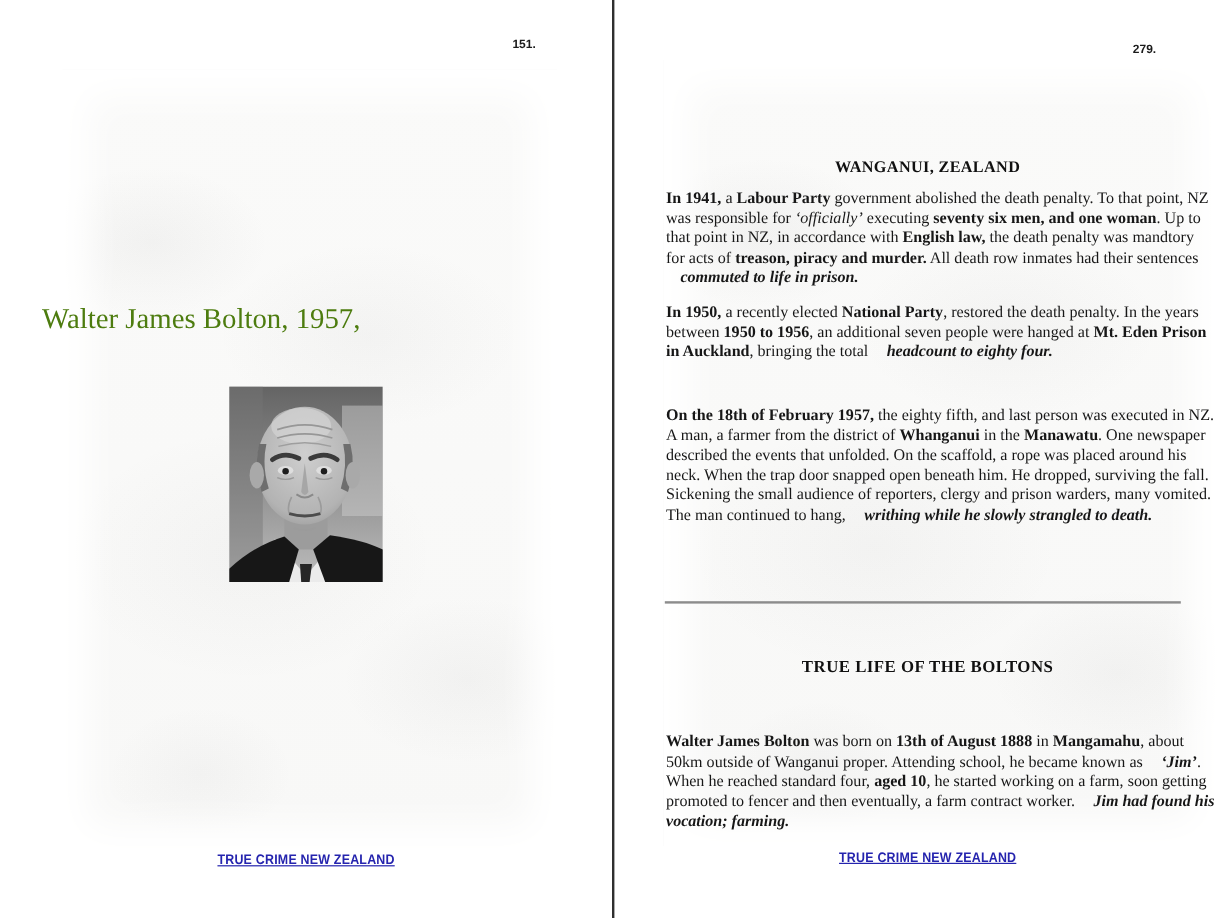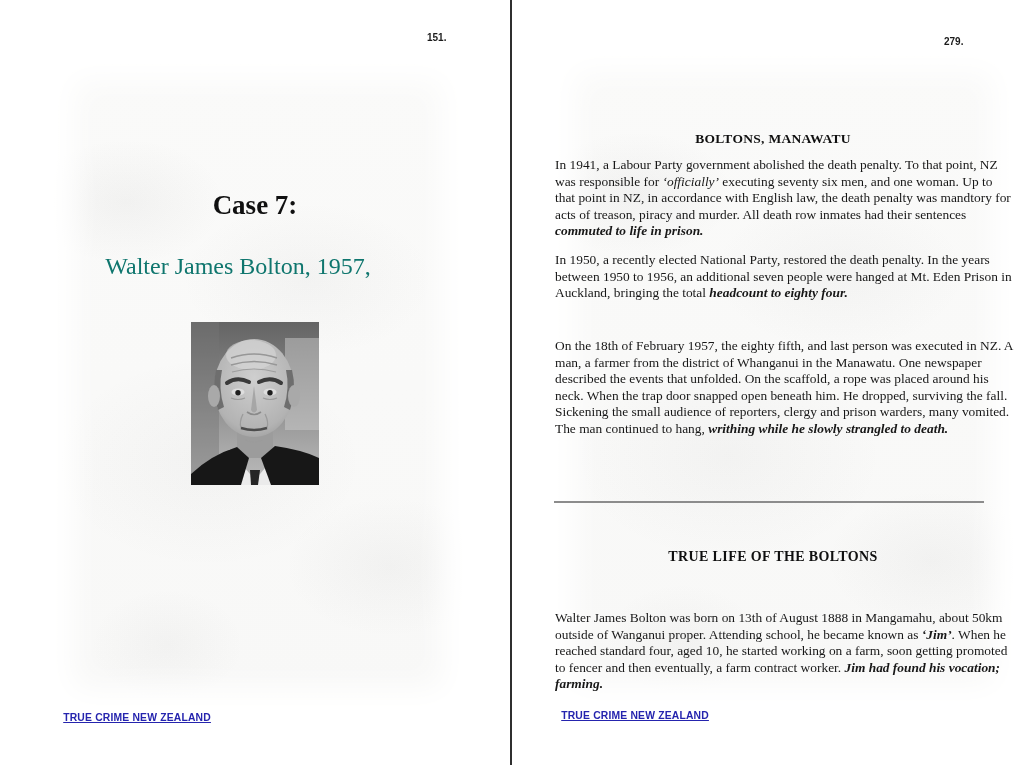--- a/index.html
+++ b/index.html
@@ -21,26 +21,26 @@
   .center-divider{position:absolute;left:510px;top:0;width:2px;height:765px;background:#2f2f2f;}
   .pagenum{
     position:absolute;font-family:"Liberation Sans",sans-serif;font-weight:700;
     font-size:10px;color:#1b1b1b;
   }
   .case-title{
     position:absolute;left:55px;top:190px;width:400px;text-align:center;
     font-size:27px;font-weight:700;color:#101010;
   }
   .case-subtitle{
-    position:absolute;left:18px;top:250px;width:440px;text-align:center;
-    font-size:24px;line-height:33px;color:#0f766e;
+    position:absolute;left:35px;top:250px;width:440px;
+    font-size:24px;line-height:33px;color:#4d7c0f;
   }
   .photo-frame{position:absolute;left:191px;top:322px;width:128px;height:163px;}
   .photo-frame svg{display:block;}
-  .footer-bar{position:absolute;}
+  .footer-bar{position:absolute;text-align:center;}
   .footer-bar.left{left:55px;top:707px;width:400px;}
   .footer-bar.right{left:553px;top:705px;width:440px;}
   .footer-link{
     display:inline-block;font-family:"Liberation Sans",sans-serif;font-weight:700;
     font-size:11.5px;letter-spacing:0.2px;color:#2524ae;text-decoration:underline;
     transform:scaleX(0.9);transform-origin:center;cursor:pointer;
   }
   .rp-heading{
     position:absolute;left:553px;width:440px;text-align:center;font-weight:700;color:#101010;
   }
@@ -49,34 +49,33 @@
   .rp-para{
     position:absolute;left:555px;width:458px;
     font-size:13.4px;line-height:16.6px;color:#171717;text-align:left;
   }
   .rp-p1{top:157px;}
   .rp-p2{top:252px;}
   .rp-p3{top:338px;}
   .rp-p4{top:610px;}
   .section-divider{position:absolute;left:554px;top:501px;width:430px;height:2px;background:#8c8c8c;}
   .rt-r{font-weight:400;font-style:normal;}
-  .rt-b{font-weight:400;}
+  .rt-b{font-weight:700;}
   .rt-i{font-style:italic;}
-  .rt-bi{font-weight:700;font-style:italic;}
+  .rt-bi{font-weight:700;font-style:italic;margin-left:12px;}
 </style>
 </head>
 <body>
 
 <div class="stage">
 
   <div class="paper" style="left:52px;top:58px;width:412px;height:652px;"></div>
 
   <div class="pagenum" style="left:427px;top:32px;">151.</div>
 
-  <div class="case-title">Case 7:</div>
 
   <div class="case-subtitle">
     <div>Walter James Bolton, 1957,</div>
   </div>
 
   <div class="photo-frame">
     <svg width="128" height="163" viewBox="0 0 128 163">
       <defs>
         <linearGradient id="pbg" x1="0" y1="0" x2="0" y2="1">
           <stop offset="0" stop-color="#646464"></stop>
@@ -140,21 +139,21 @@
   <div class="footer-bar left">
     <span class="footer-link">TRUE CRIME NEW ZEALAND</span>
   </div>
 
   <div class="center-divider"></div>
 
   <div class="paper" style="left:553px;top:50px;width:462px;height:655px;"></div>
 
   <div class="pagenum" style="left:944px;top:36px;">279.</div>
 
-  <div class="rp-heading rp-h1">BOLTONS, MANAWATU</div>
+  <div class="rp-heading rp-h1">WANGANUI, ZEALAND</div>
 
   <div class="rp-para rp-p1"><span class="rt-b">In 1941,</span><span class="rt-r"> a </span><span class="rt-b">Labour Party</span><span class="rt-r"> government abolished the death penalty. To that point, NZ was responsible for </span><span class="rt-i">‘officially’</span><span class="rt-r"> executing </span><span class="rt-b">seventy six men, and one woman</span><span class="rt-r">. Up to that point in NZ, in accordance with </span><span class="rt-b">English law,</span><span class="rt-r"> the death penalty was mandtory for acts of </span><span class="rt-b">treason, piracy and murder.</span><span class="rt-r"> All death row inmates had their sentences </span><span class="rt-bi">commuted to life in prison.</span></div>
 
   <div class="rp-para rp-p2"><span class="rt-b">In 1950,</span><span class="rt-r"> a recently elected </span><span class="rt-b">National Party</span><span class="rt-r">, restored the death penalty. In the years between </span><span class="rt-b">1950 to 1956</span><span class="rt-r">, an additional seven people were hanged at </span><span class="rt-b">Mt. Eden Prison in Auckland</span><span class="rt-r">, bringing the total </span><span class="rt-bi">headcount to eighty four.</span></div>
 
   <div class="rp-para rp-p3"><span class="rt-b">On the 18th of February 1957,</span><span class="rt-r"> the eighty fifth, and last person was executed in NZ. A man, a farmer from the district of </span><span class="rt-b">Whanganui</span><span class="rt-r"> in the </span><span class="rt-b">Manawatu</span><span class="rt-r">. One newspaper described the events that unfolded. On the scaffold, a rope was placed around his neck. When the trap door snapped open beneath him. He dropped, surviving the fall. Sickening the small audience of reporters, clergy and prison warders, many vomited. The man continued to hang, </span><span class="rt-bi">writhing while he slowly strangled to death.</span></div>
 
   <div class="section-divider"></div>
 
   <div class="rp-heading rp-h2">TRUE LIFE OF THE BOLTONS</div>

